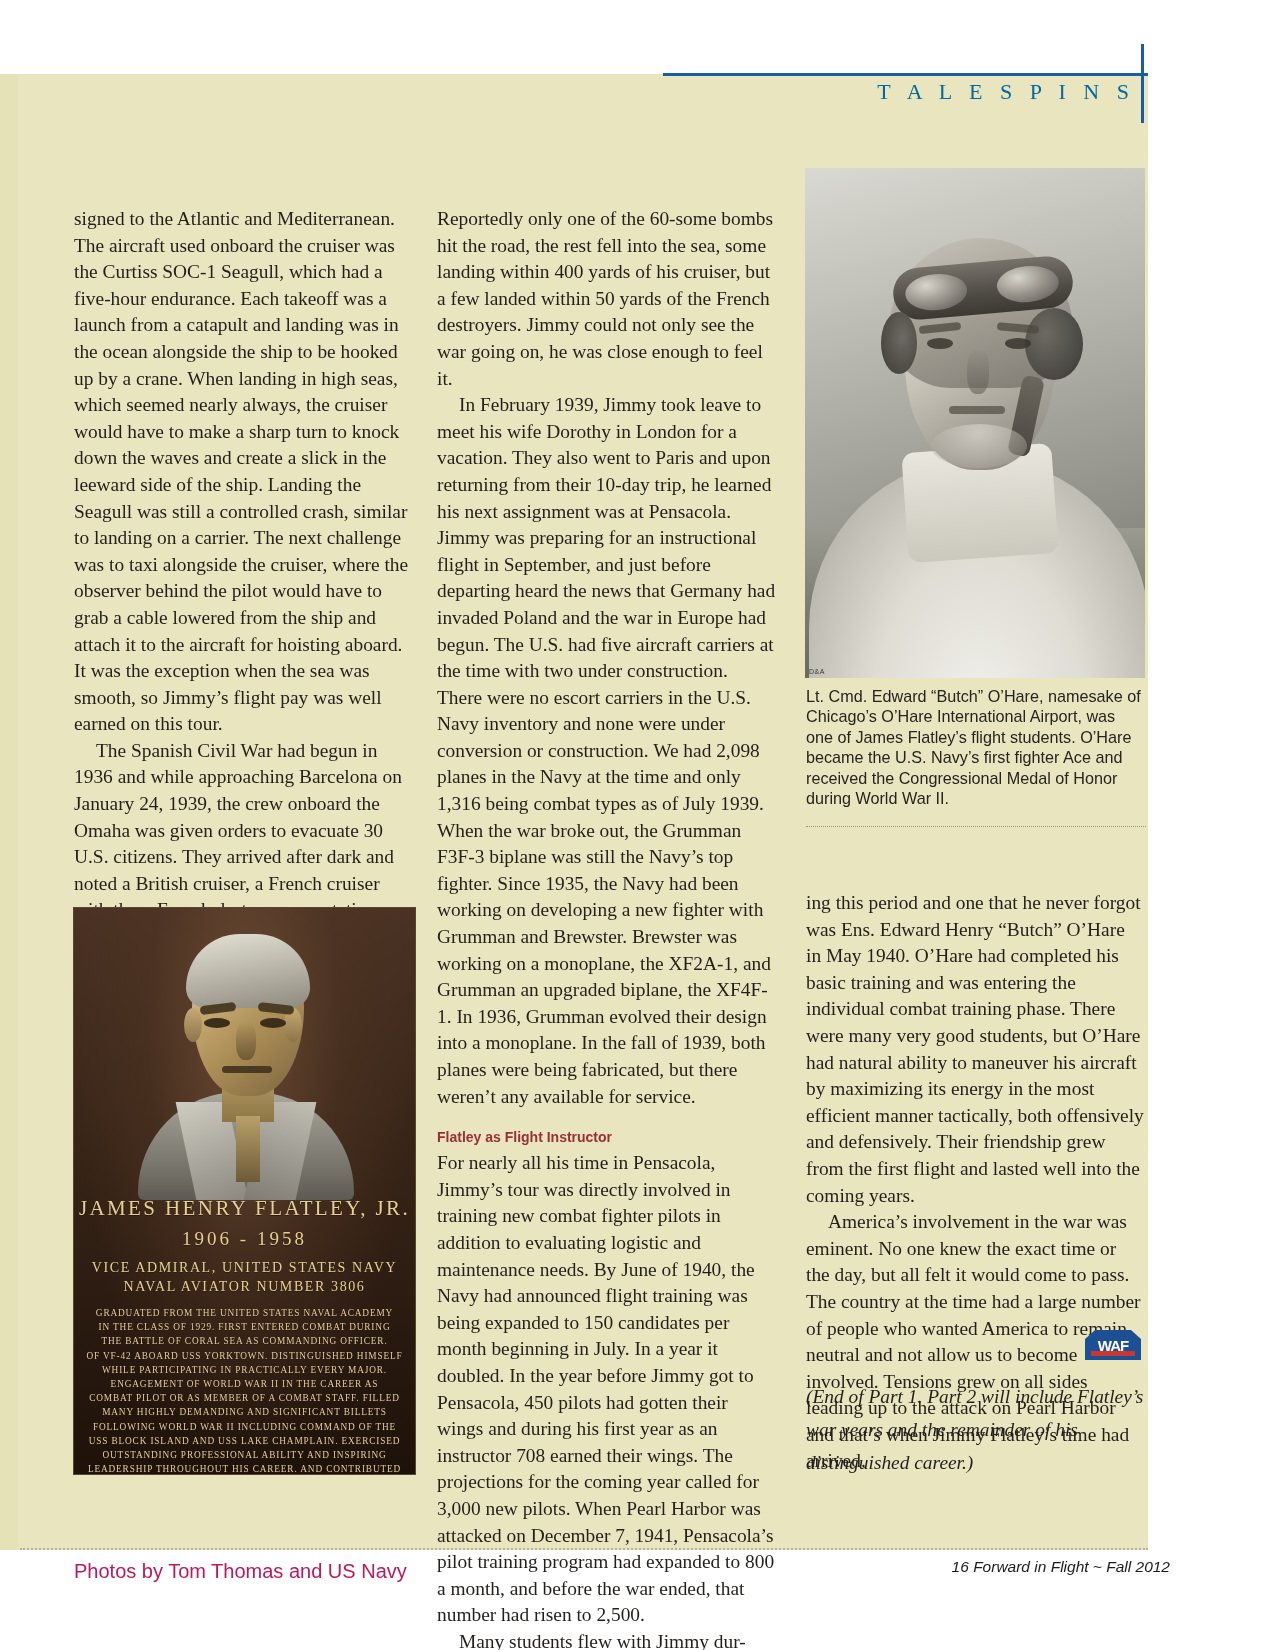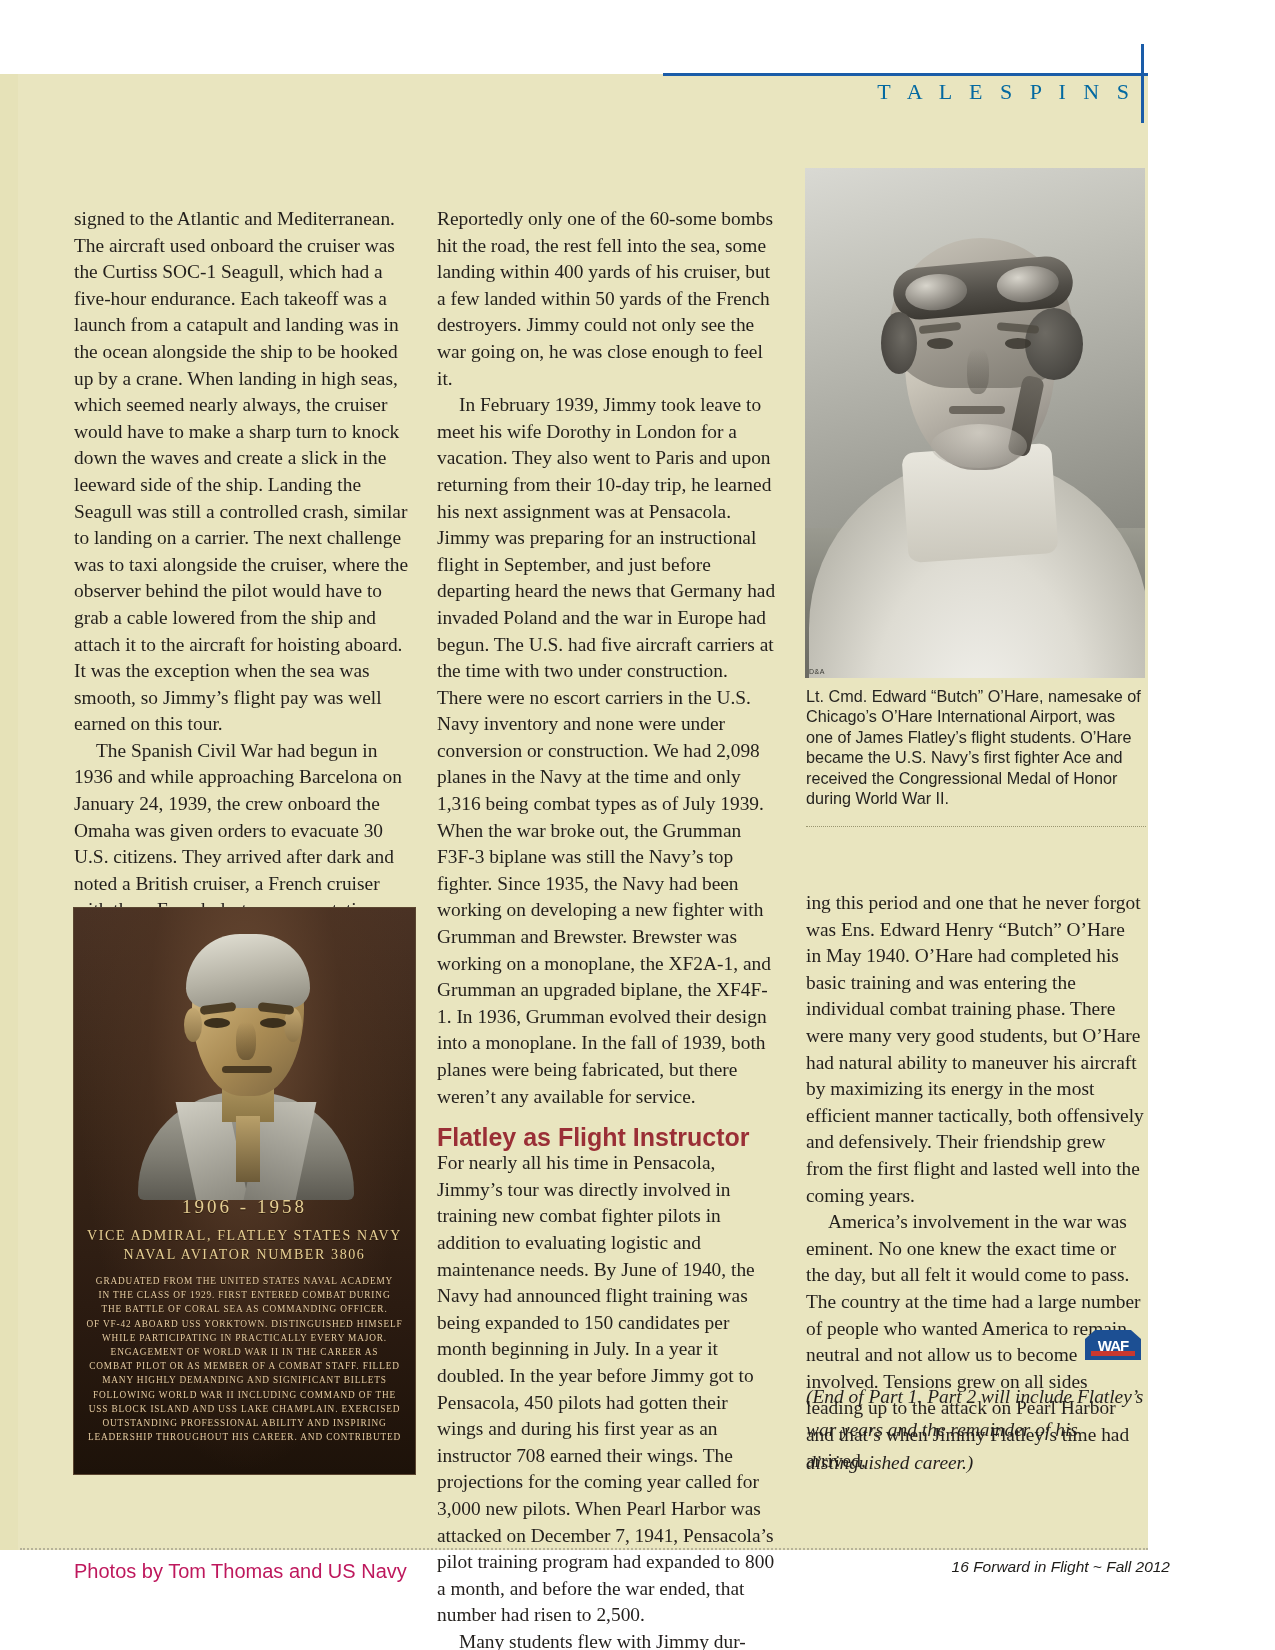--- a/index.html
+++ b/index.html
@@ -85,21 +85,21 @@
   }
 
   #col1 { left: 74px;  top: 168px; width: 338px; }
   #col2 { left: 437px; top: 168px; width: 340px; }
   #col3 { left: 806px; top: 852px; width: 338px; }
 
   
   .section-head {
     font-family: "Liberation Sans", sans-serif;
     font-weight: bold;
-    font-size: 25px;
+    font-size: 14px;
     color: #9a2f36;
     margin: 16px 0 2px 0;
     line-height: 22px;
   }
 
   
   .photo-ohare {
     position: absolute;
     left: 805px;
     top: 168px;
@@ -626,22 +626,23 @@
       <div class="pl-ear-l"></div>
       <div class="pl-ear-r"></div>
       <div class="pl-brow-l"></div>
       <div class="pl-brow-r"></div>
       <div class="pl-eye-l"></div>
       <div class="pl-eye-r"></div>
       <div class="pl-nose"></div>
       <div class="pl-mouth"></div>
     </div>
     <div class="plaque-text">
+      <div class="pt-name">JAMES  HENRY  FLATLEY, JR.</div>
       <div class="pt-years">1906  -  1958</div>
-      <div class="pt-rank">VICE ADMIRAL, FLATLEY  STATES  NAVY</div>
+      <div class="pt-rank">VICE ADMIRAL, UNITED  STATES  NAVY</div>
       <div class="pt-rank">NAVAL  AVIATOR  NUMBER  3806</div>
       <div class="pt-body" id="plaque-body">
           <div>GRADUATED  FROM  THE  UNITED  STATES  NAVAL  ACADEMY</div>
           <div>IN  THE  CLASS  OF  1929.  FIRST  ENTERED  COMBAT  DURING</div>
           <div>THE  BATTLE  OF  CORAL  SEA  AS  COMMANDING  OFFICER.</div>
           <div>OF  VF-42  ABOARD  USS  YORKTOWN.  DISTINGUISHED  HIMSELF</div>
           <div>WHILE  PARTICIPATING  IN  PRACTICALLY  EVERY  MAJOR.</div>
           <div>ENGAGEMENT  OF  WORLD  WAR  II  IN  THE  CAREER  AS</div>
           <div>COMBAT  PILOT  OR  AS  MEMBER  OF  A  COMBAT  STAFF. FILLED</div>
           <div>MANY  HIGHLY  DEMANDING  AND  SIGNIFICANT  BILLETS</div>

